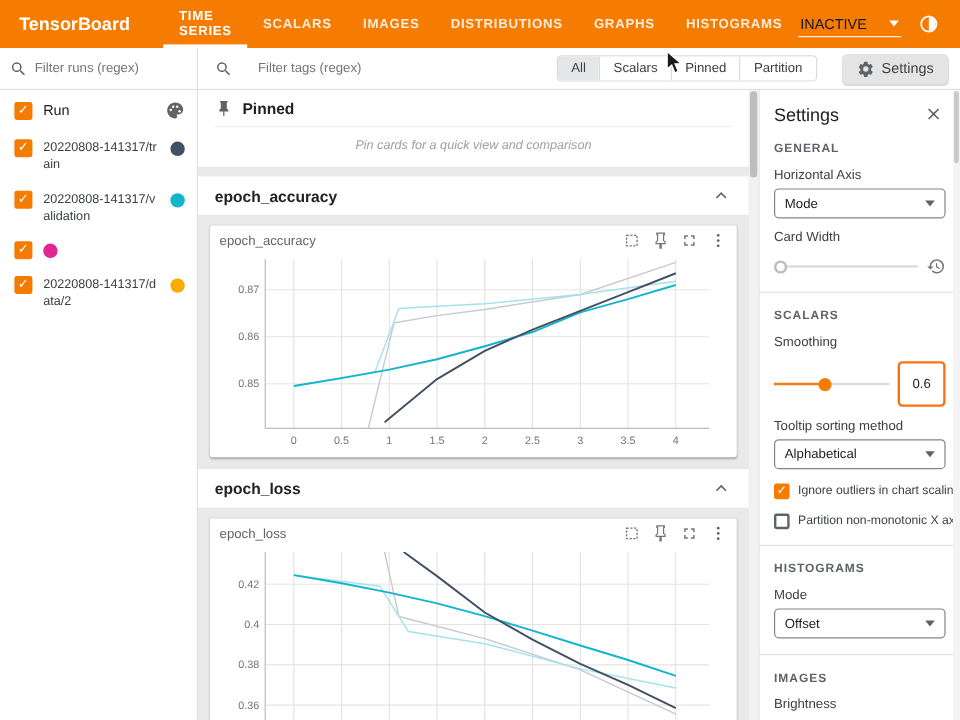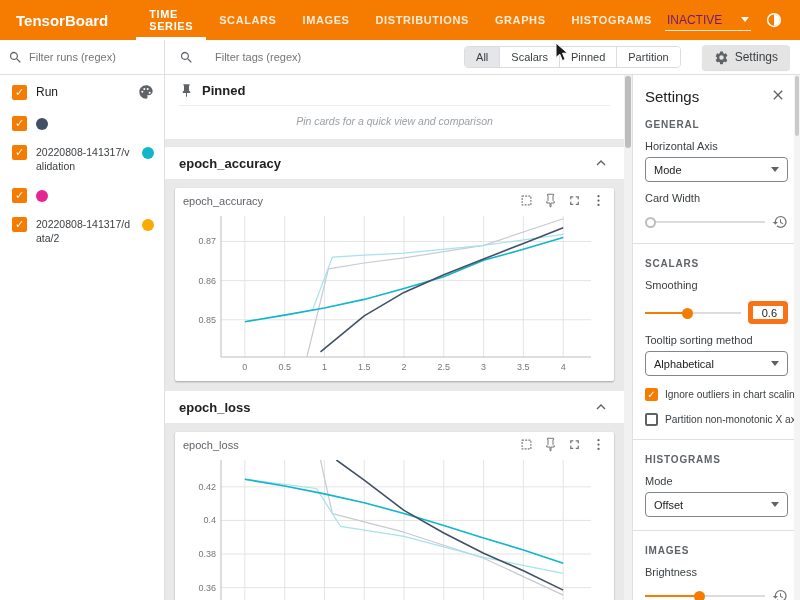--- a/index.html
+++ b/index.html
@@ -8,21 +8,21 @@
   .app { position:relative; width:800px; height:600px; display:flex; flex-direction:column; overflow:hidden; background:#fff; }
 
   
   .topbar { height:40px; background:#f57c00; display:flex; align-items:stretch; color:#fff; flex:0 0 40px; }
   .logo { font-size:15px; font-weight:bold; display:flex; align-items:center; padding:0 14px 0 16px; }
   .tabs { display:flex; align-items:stretch; margin-left:14px; }
   .tab { display:flex; align-items:center; padding:0 13px; font-size:11px; letter-spacing:.6px; font-weight:bold;
          color:rgba(255,255,255,.85); cursor:pointer; border-bottom:3px solid transparent; padding-top:3px; }
   .tab.active { color:#fff; border-bottom:3px solid #fff; }
   .top-right { margin-left:auto; display:flex; align-items:center; gap:13px; padding-right:12px; }
-  .status-select { display:flex; align-items:center; gap:14px; font-size:12px; color:#701a75;
+  .status-select { display:flex; align-items:center; gap:14px; font-size:12px; color:#0f172a;
          border-bottom:1px solid rgba(255,255,255,.85); padding:3px 2px; min-width:86px; cursor:pointer; }
   .caret-white { width:0; height:0; border-left:4px solid transparent; border-right:4px solid transparent; border-top:5px solid #fff; margin-left:auto; }
   .hicon { width:20px; height:20px; display:flex; align-items:center; justify-content:center; cursor:pointer; }
   .hicon svg { width:18px; height:18px; }
 
   
   .body { flex:1; display:flex; min-height:0; }
   .sidebar { width:165px; flex:0 0 165px; border-right:1px solid #e0e0e0; background:#fff; display:flex; flex-direction:column; }
   .filter-row { height:35px; flex:0 0 35px; border-bottom:1px solid #e0e0e0; display:flex; align-items:center; padding:0 8px; gap:6px; }
   .filter-row svg { width:15px; height:15px; flex:0 0 15px; }
@@ -90,22 +90,22 @@
         font-size:11px; color:#202124; cursor:pointer; }
   .select .caret { margin-left:auto; width:0; height:0; border-left:4px solid transparent; border-right:4px solid transparent; border-top:5px solid #5f6368; }
   .slider-row { display:flex; align-items:center; gap:7px; margin:10px 0 4px; }
   .slider { position:relative; flex:1; height:14px; }
   .slider .track { position:absolute; left:0; right:0; top:6px; height:2px; background:#dadce0; }
   .slider .fill { position:absolute; left:0; top:6px; height:2px; background:#f57c00; }
   .slider .thumb { position:absolute; top:2px; width:11px; height:11px; border-radius:50%; background:#f57c00; margin-left:-5px; }
   .slider .thumb.hollow { background:#fff; border:2px solid #bdbdbd; }
   .reset { width:16px; height:16px; flex:0 0 16px; cursor:pointer; display:flex; }
   .reset svg { width:16px; height:16px; }
-  .num-input { width:40px; height:23px; border:5px solid #f97316; border-radius:4px; font-size:11px; color:#202124;
-        text-align:right; padding:0 6px; outline:none; font-family:"Liberation Sans",sans-serif; flex:0 0 40px; }
+  .num-input { width:40px; height:38px; border:2px solid #f97316; border-radius:4px; font-size:11px; color:#202124;
+        text-align:center; padding:0 6px; outline:none; font-family:"Liberation Sans",sans-serif; flex:0 0 40px; }
   .divider { height:1px; background:#e0e0e0; margin:13px -12px 0; }
   .check-row { display:flex; align-items:center; gap:7px; margin:12px 0 0; white-space:nowrap; }
   .check-label { font-size:10.2px; color:#3c4043; }
   .cbx { width:13px; height:13px; flex:0 0 13px; border-radius:2px; cursor:pointer; }
   .cbx.checked { background:#f57c00; color:#fff; font-size:10px; line-height:13px; text-align:center; }
   .cbx.unchecked { border:2px solid #5f6368; background:#fff; }
 
   .panel-scroll { position:absolute; top:0; right:0; width:6px; height:100%; background:#f4f4f4; }
   .panel-thumb { position:absolute; top:1px; left:1px; width:4px; height:60px; background:#c9c9c9; border-radius:2px; }
 
@@ -163,20 +163,21 @@
               <path fill="#5f6368" d="M12 2C6.49 2 2 6.49 2 12s4.49 10 10 10c1.38 0 2.5-1.12 2.5-2.5 0-.61-.23-1.2-.64-1.67-.08-.1-.13-.21-.13-.33 0-.28.22-.5.5-.5H16c3.31 0 6-2.69 6-6 0-4.96-4.49-9-10-9z"></path>
               <circle cx="6.5" cy="11.5" r="1.5" fill="#fff"></circle>
               <circle cx="9.5" cy="7.5" r="1.5" fill="#fff"></circle>
               <circle cx="14.5" cy="7.5" r="1.5" fill="#fff"></circle>
               <circle cx="17.5" cy="13" r="1.5" fill="#fff"></circle>
             </svg>
         </span>
       </div>
       <div class="run-row">
         <span class="cb">✓</span>
+        <span class="run-name">20220808-141317/train</span>
         <span class="run-dot" style="background: rgb(66, 80, 102);"></span>
       </div>
       <div class="run-row">
         <span class="cb">✓</span>
         <span class="run-name">20220808-141317/validation</span>
         <span class="run-dot" style="background: rgb(18, 181, 203);"></span>
       </div>
       <div class="run-row">
         <span class="cb">✓</span>
         <span class="run-dot" style="background: rgb(229, 37, 146);"></span>

